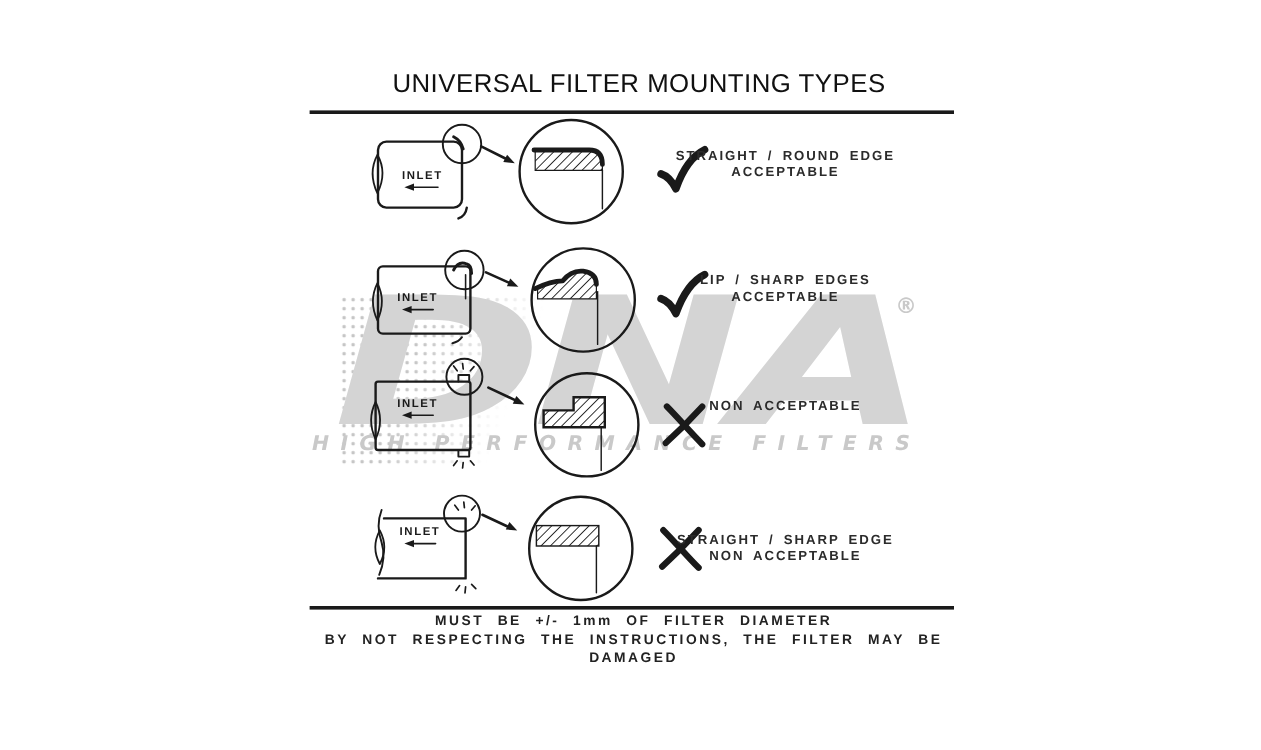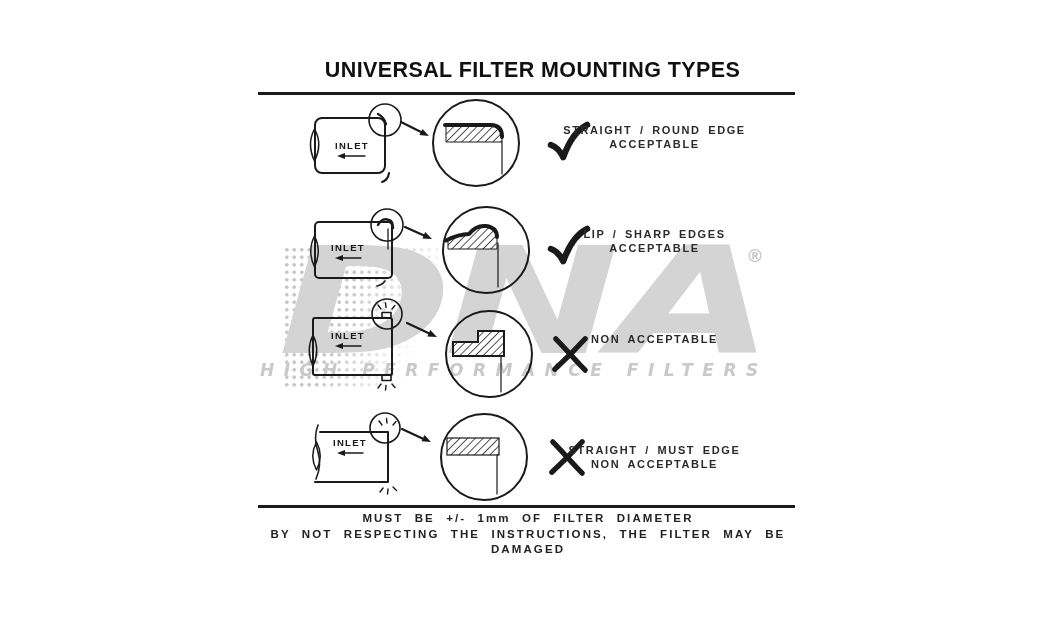--- a/index.html
+++ b/index.html
@@ -28,21 +28,21 @@
   }
   .wm-tagline{
     position:absolute;left:260px;top:360px;width:540px;text-align:left;
     font-family:"DejaVu Sans", sans-serif;font-style:italic;font-weight:bold;
     font-size:17px;letter-spacing:9.5px;color:#c9c9c9;white-space:nowrap;
   }
   
   .fg{position:absolute;inset:0;z-index:1;}
   .title{
     position:absolute;left:260px;top:58px;width:545px;margin:0;text-align:center;
-    font-size:21.5px;font-weight:bold;letter-spacing:0.4px;color:#111;
+    font-size:21.5px;font-weight:normal;letter-spacing:0.4px;color:#111;
   }
   .rule{position:absolute;left:258px;width:537px;height:3px;background:#1a1a1a;}
   .rule-top{top:92px;}
   .rule-bottom{top:505px;}
   .row-svg{position:absolute;left:295px;width:300px;}
   .verdict{position:absolute;}
   .row-label{
     position:absolute;left:552px;width:205px;text-align:center;
     font-size:11px;font-weight:bold;letter-spacing:1.6px;word-spacing:3px;
     line-height:13.5px;color:#2b2b2b;white-space:nowrap;
@@ -230,21 +230,21 @@
         <circle class="ink" cx="189" cy="49" r="43" stroke-width="2"></circle>
         <rect x="152" y="30" width="52" height="17" fill="url(#h4)" stroke="#1a1a1a" stroke-width="1.2"></rect>
         <line class="ink" x1="202" y1="47" x2="202" y2="86" stroke-width="1.2"></line>
       </g>
     </svg>
     <svg class="verdict" style="left:548px;top:438px" width="38" height="38" viewBox="0 0 40 40">
       <path class="ink" d="M5,4 C15,14 25,26 36,37" stroke="#111" stroke-width="5.5"></path>
       <path class="ink" d="M36,4 C26,15 15,26 4,36" stroke="#111" stroke-width="5.5"></path>
     </svg>
     <div class="row-label" style="top:444px">
-      <div>STRAIGHT / MUST EDGE</div>
+      <div>STRAIGHT / SHARP EDGE</div>
       <div>NON ACCEPTABLE</div>
     </div>
 
     <div class="rule rule-bottom"></div>
 
     <div class="footer">
       <div>MUST BE +/- 1mm OF FILTER DIAMETER</div>
       <div>BY NOT RESPECTING THE INSTRUCTIONS, THE FILTER MAY BE DAMAGED</div>
     </div>
 

